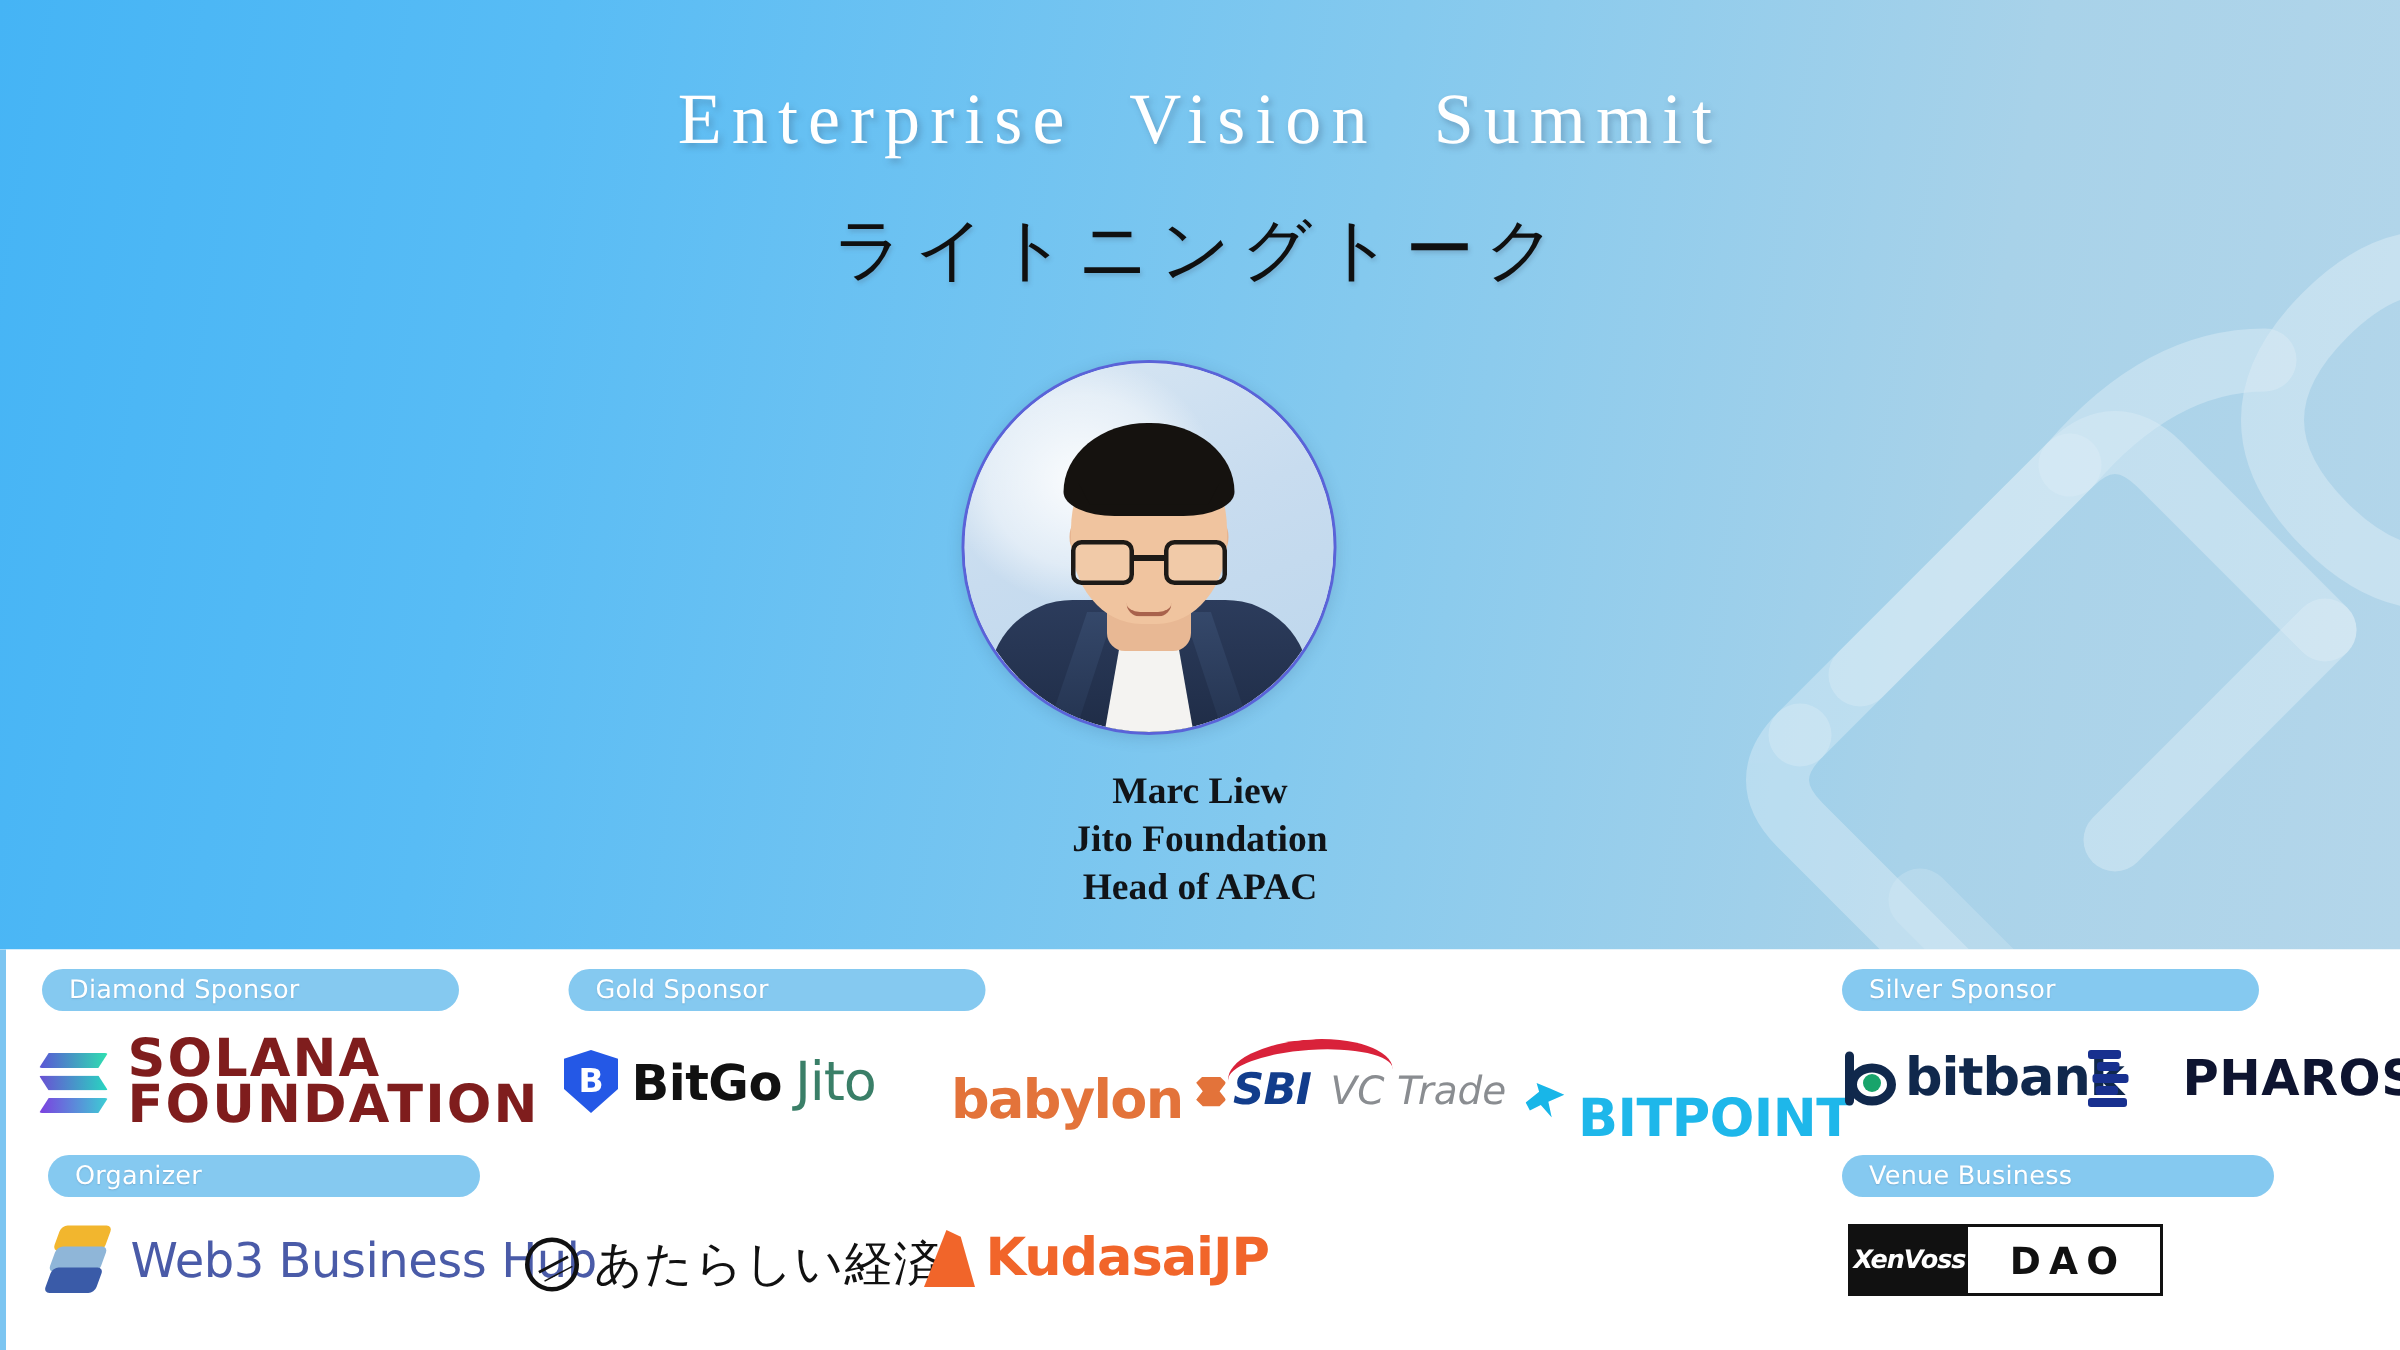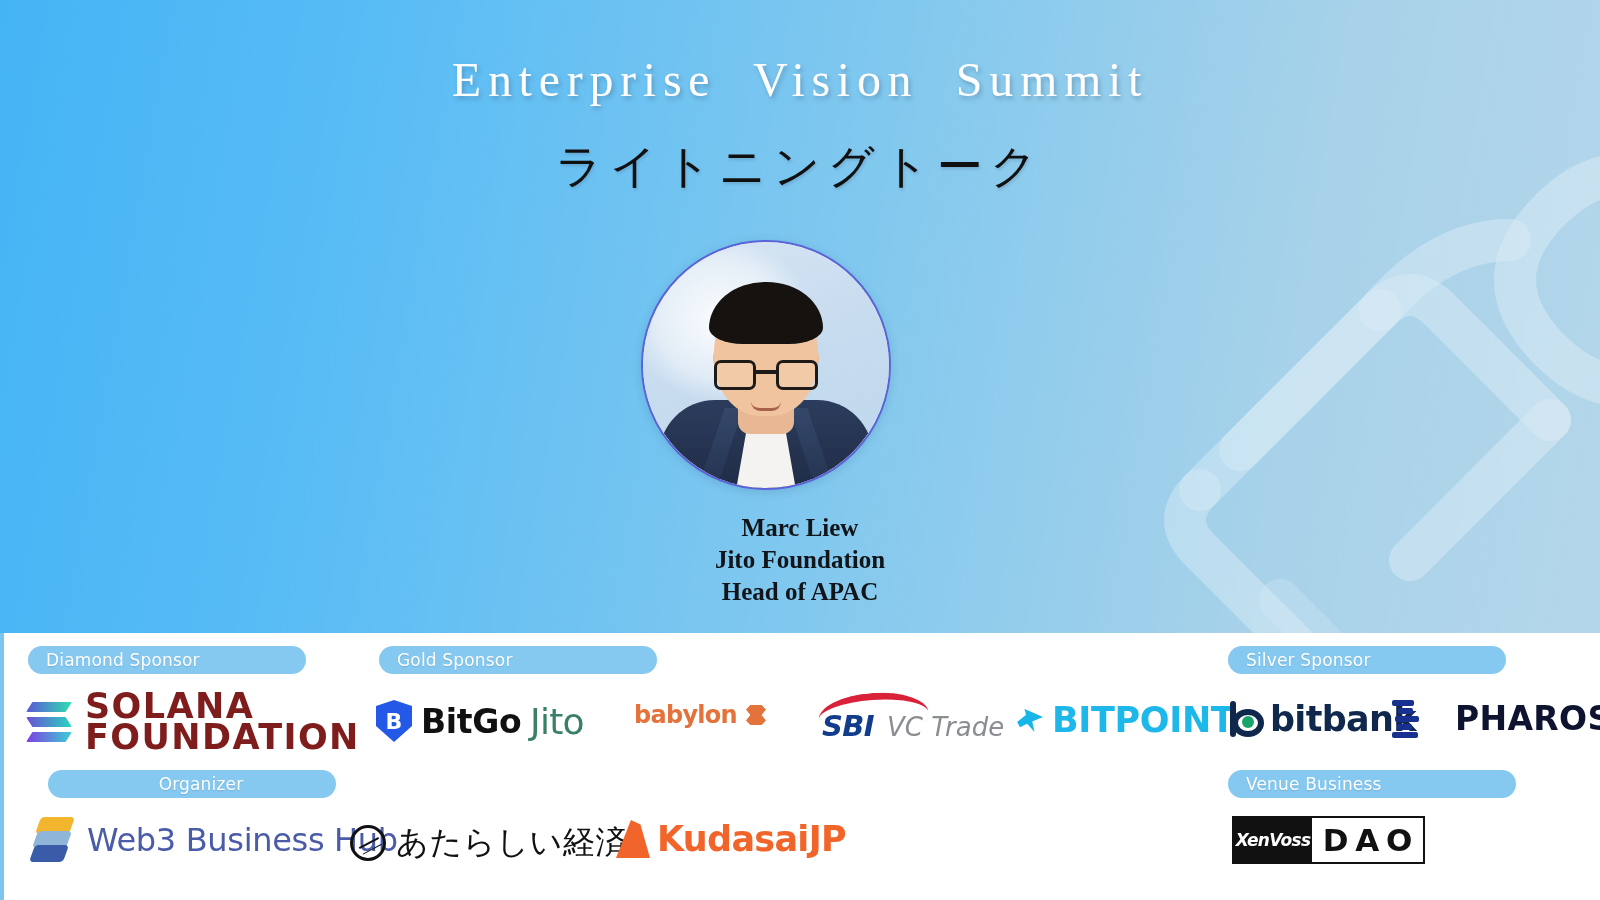--- a/index.html
+++ b/index.html
@@ -214,21 +214,21 @@
     display:flex; align-items:center; justify-content:center;
   }
   .bitgo-b { color:#fff; font-family:"DejaVu Sans", sans-serif; font-weight:bold; font-size:22px; }
   .bitgo-t { font-size:33px; color:#111; letter-spacing:-.01em; }
 
   
   .jito-t { font-size:36px; color:#3a7f68; letter-spacing:-.02em; font-weight:500; }
 
   
   .baby { display:flex; align-items:center; gap:9px; }
-  .baby-t { font-size:24px; color:#e3733a; letter-spacing:-.03em; }
+  .baby-t { font-size:36px; color:#e3733a; letter-spacing:-.03em;margin-top:12px; }
   .baby-mark {
     width:20px; height:20px; background:#e3733a;
     clip-path:polygon(22% 0,78% 0,100% 22%,78% 50%,100% 78%,78% 100%,22% 100%,0 78%,22% 50%,0 22%);
   }
 
   
   .sbi { position:relative; display:flex; align-items:baseline; gap:13px; padding-top:14px; }
   .sbi-swoosh {
     position:absolute; left:-4px; top:-2px;
     width:110px; height:28px;
@@ -239,21 +239,21 @@
   }
   .sbi-t { font-size:29px; color:#123d8c; font-style:italic; letter-spacing:-.02em; }
   .sbi-vc { font-size:26px; color:#8a8d91; font-style:italic; font-weight:500; font-family:"DejaVu Sans", sans-serif; }
 
   
   .bp { display:flex; align-items:center; gap:8px; }
   .bp-bird {
     width:28px; height:26px; background:#18b6e8;
     clip-path:polygon(4% 58%, 36% 30%, 30% 8%, 62% 22%, 96% 38%, 58% 56%, 66% 96%, 40% 64%, 14% 78%);
   }
-  .bp-t { font-size:35px; color:#1eb7ea; letter-spacing:-.01em; }
+  .bp-t { font-size:35px; color:#1eb7ea; letter-spacing:-.01em;margin-top:26px; }
 
   
   .bb { display:flex; align-items:center; gap:6px; }
   .bb-mark { position:relative; width:34px; height:36px; }
   .bb-mark::before {
     content:""; position:absolute; left:0; top:0;
     width:6px; height:36px; background:#10284c; border-radius:3px;
   }
   .bb-mark::after {
     content:""; position:absolute; left:2px; bottom:0;
@@ -293,24 +293,24 @@
 
   
   .dao { display:flex; align-items:stretch; border:2.5px solid #111; height:48px; }
   .dao-l {
     background:#111; color:#fff; width:78px;
     display:flex; align-items:center; justify-content:center;
     font-family:"DejaVu Sans", sans-serif; font-style:italic; font-weight:bold;
     font-size:17px; letter-spacing:-.04em;
   }
   .dao-r {
-    background:#fff; color:#111; width:111px;
+    background:#fff; color:#111; width:128px;
     display:flex; align-items:center; justify-content:center;
     font-family:"DejaVu Sans", sans-serif; font-weight:bold;
-    font-size:31px; letter-spacing:.22em; padding-left:.22em;
+    font-size:25px; letter-spacing:.22em; padding-left:.22em;
   }
 </style>
 </head>
 <body>
 
 <div class="slide">
 
   <div class="hero">
 
     <svg class="hero-watermark" viewBox="0 0 640 640" aria-hidden="true">
@@ -413,21 +413,21 @@
       <span class="ph-mark">
         <i class="ph-s" style="top:0;   width:22px; height:6px;"></i>
         <i class="ph-s" style="top:8px; width:15px; height:6px; left:6px;"></i>
         <i class="ph-s" style="top:16px;width:24px; height:6px; left:3px;"></i>
         <i class="ph-s" style="top:24px;width:15px; height:6px; left:5px;"></i>
         <i class="ph-s" style="top:32px;width:26px; height:6px;"></i>
       </span>
       <span class="ltext ph-t">PHAROS</span>
     </div>
 
-    <div class="badge" style="left:44px; top:137px; width:288px;text-align:center;">Organizer</div>
+    <div class="badge" style="left:28px; top:137px; width:288px;">Organizer</div>
     <div class="badge" style="left:1224px; top:137px; width:288px;">Venue Business</div>
 
     <div class="logo-row w3" style="left:28px; top:184px;">
       <span class="w3-mark">
         <i class="w3-p" style="left:6px;  top:0;  background:#f2b62e; transform:skewX(-20deg);"></i>
         <i class="w3-p" style="left:3px;  top:14px; background:#8fb6d8; transform:skewX(-20deg);"></i>
         <i class="w3-p" style="left:0;    top:28px; background:#3a5ba8; transform:skewX(-20deg);"></i>
       </span>
       <span class="ltext w3-t">Web3 Business Hub</span>
     </div>

